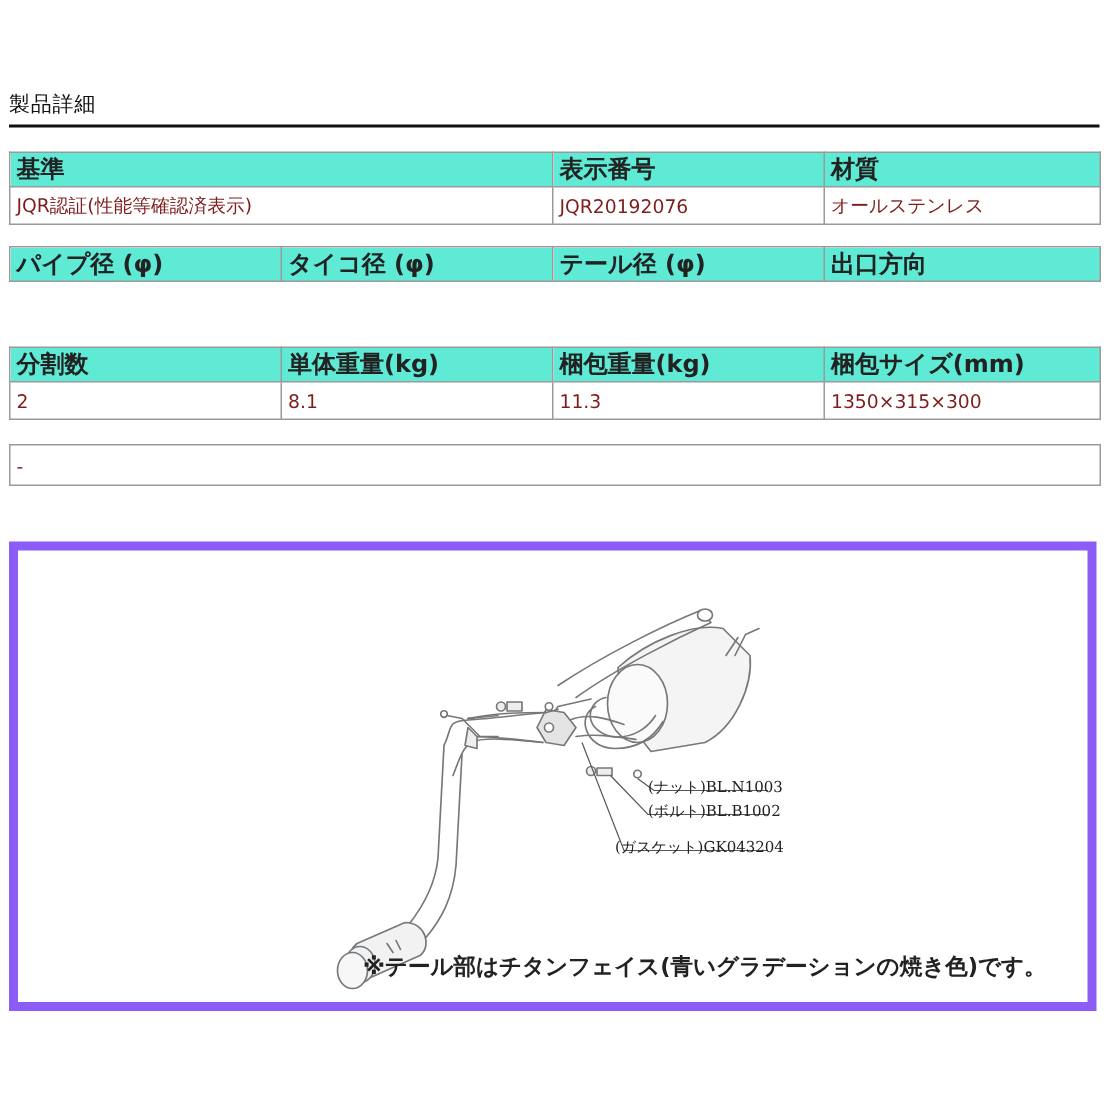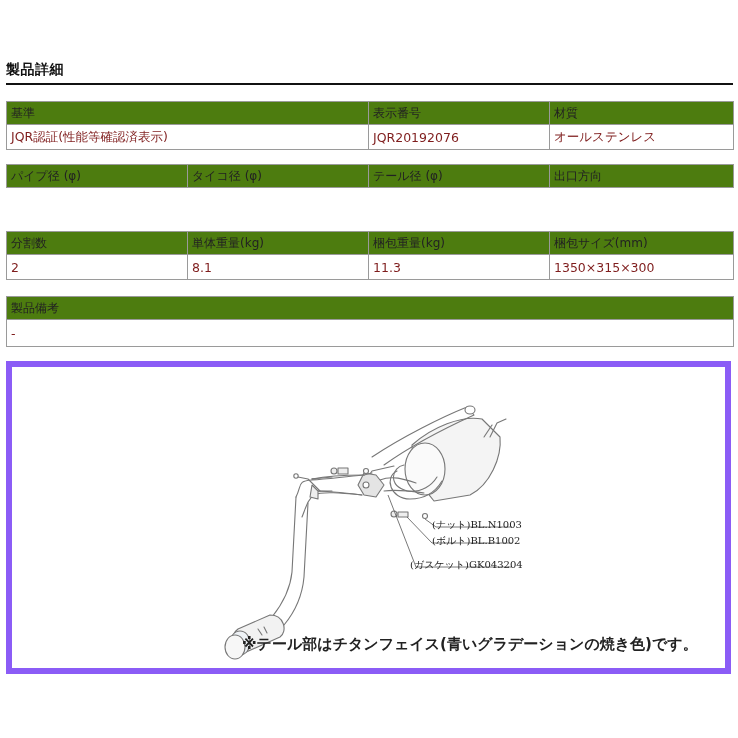--- a/index.html
+++ b/index.html
@@ -1,22 +1,22 @@
 <!DOCTYPE html>
 <html><head>
   <meta charset="utf-8">
   <style>
     html, body { margin:0; padding:0; background:#ffffff; }
     body { width:738px; height:738px; position:relative; overflow:hidden;
            font-family:"DejaVu Sans","Liberation Sans",sans-serif; color:#222; }
-    .title { position:absolute; left:6px; top:61px; font-size:14px; font-weight:bold; color:#111; letter-spacing:0.5px; }
+    .title { position:absolute; left:6px; top:61px; font-size:14px; font-weight:normal; color:#111; letter-spacing:0.5px; }
     .title-rule { position:absolute; left:6px; top:83px; width:727px; height:0; border-top:2px solid #111; }
     table.spec { position:absolute; left:6px; width:727px; border-collapse:collapse; table-layout:fixed; }
     table.spec td { border:1px solid #9a9a9a; padding:0 4px; font-size:12px; height:22px; vertical-align:middle; white-space:nowrap; overflow:hidden; }
-    table.spec tr.head td { background:#4d7c0f; font-weight:normal; font-size:12px; color:#222; }
+    table.spec tr.head td { background:#5eead4; font-weight:bold; font-size:16px; color:#222; }
     table.spec tr.val td { background:#ffffff; color:#7f1d1d; font-size:12.5px; height:24px; }
     .diagram { position:absolute; left:6px; top:361px; width:725px; height:313px; border:6px solid #8b5cf6; box-sizing:border-box; background:#fff; }
     .diagram svg { position:absolute; left:0; top:0; }
     .callout { position:absolute; font-family:"DejaVu Serif","Liberation Serif",serif; font-size:10px; color:#222; white-space:nowrap; }
     .note { position:absolute; left:230px; top:268px; font-size:15px; font-weight:bold; color:#222; white-space:nowrap;text-align:center; }
   </style>
 </head>
 <body>
 
 <div class="title">製品詳細</div>
@@ -80,23 +80,20 @@
     <td>1350×315×300</td>
   </tr>
 </tbody>
   </table>
 
 <table class="spec" style="top:296px;">
   <colgroup>
       <col style="width:727px">
     </colgroup>
   <tbody>
-      <tr class="head">
-    <td>製品備考</td>
-  </tr>
   <tr class="val">
     <td style="height:26px;">-</td>
   </tr>
 </tbody>
   </table>
 
 <div class="diagram">
   <svg width="725" height="313" viewBox="0 0 725 313">
     <g fill="none" stroke="#777" stroke-width="1.1" stroke-linecap="round" stroke-linejoin="round">
 

